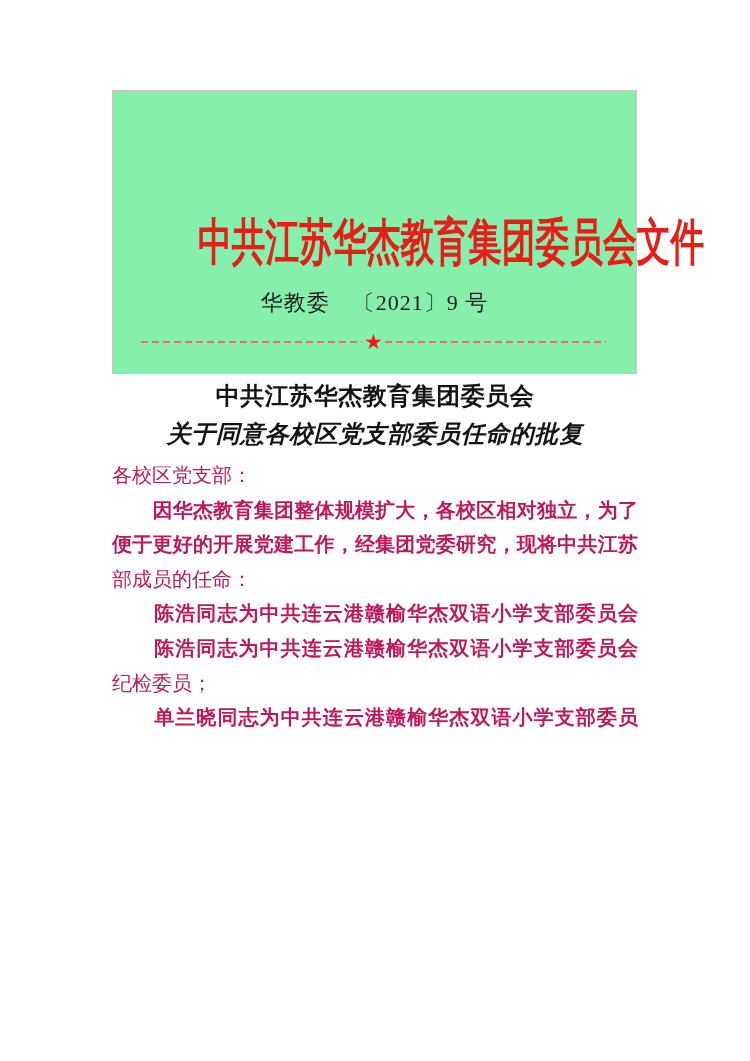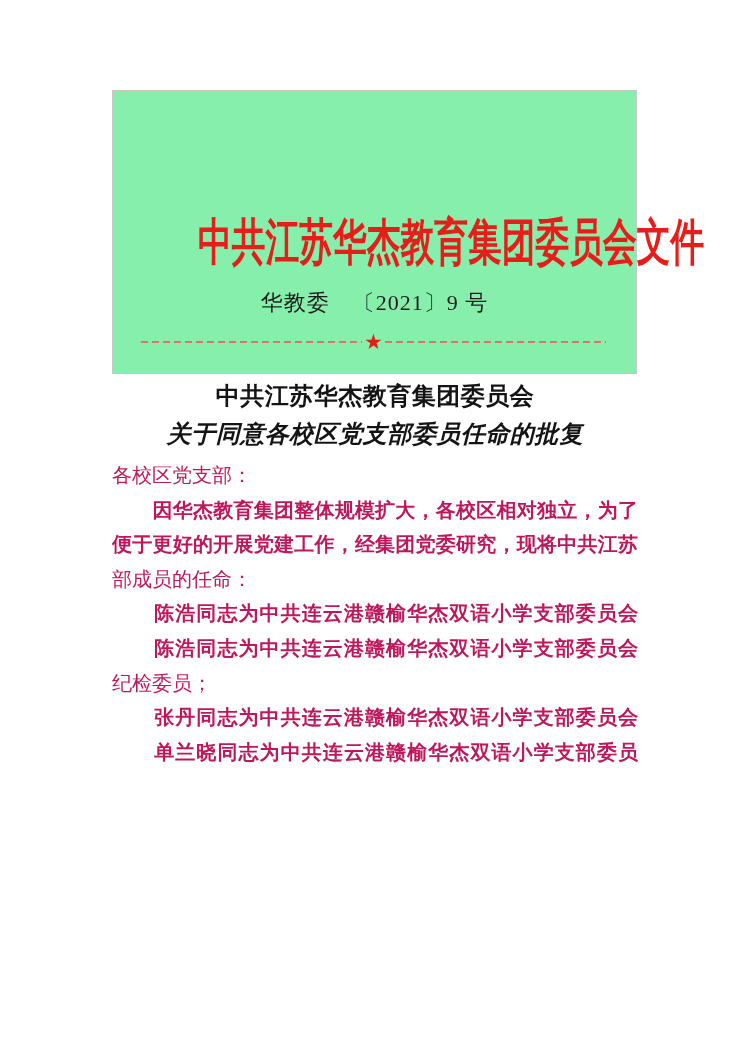--- a/index.html
+++ b/index.html
@@ -103,17 +103,16 @@
   <div class="doc-title line2">关于同意各校区党支部委员任命的批复</div>
 
   <div class="document-body">
       <div class="body-line">各校区党支部：</div>
       <div class="body-line jline">　　因华杰教育集团整体规模扩大，各校区相对独立，为了</div>
       <div class="body-line jline">便于更好的开展党建工作，经集团党委研究，现将中共江苏</div>
       <div class="body-line">部成员的任命：</div>
       <div class="body-line jline">　　陈浩同志为中共连云港赣榆华杰双语小学支部委员会</div>
       <div class="body-line jline">　　陈浩同志为中共连云港赣榆华杰双语小学支部委员会</div>
       <div class="body-line">纪检委员；</div>
-      <div class="body-line jline">　　张丹同志为中共连云港赣榆华杰双语小学支部委员会</div>
       <div class="body-line jline">　　单兰晓同志为中共连云港赣榆华杰双语小学支部委员</div>
     </div>
 
 </div>
 
 </body></html>

